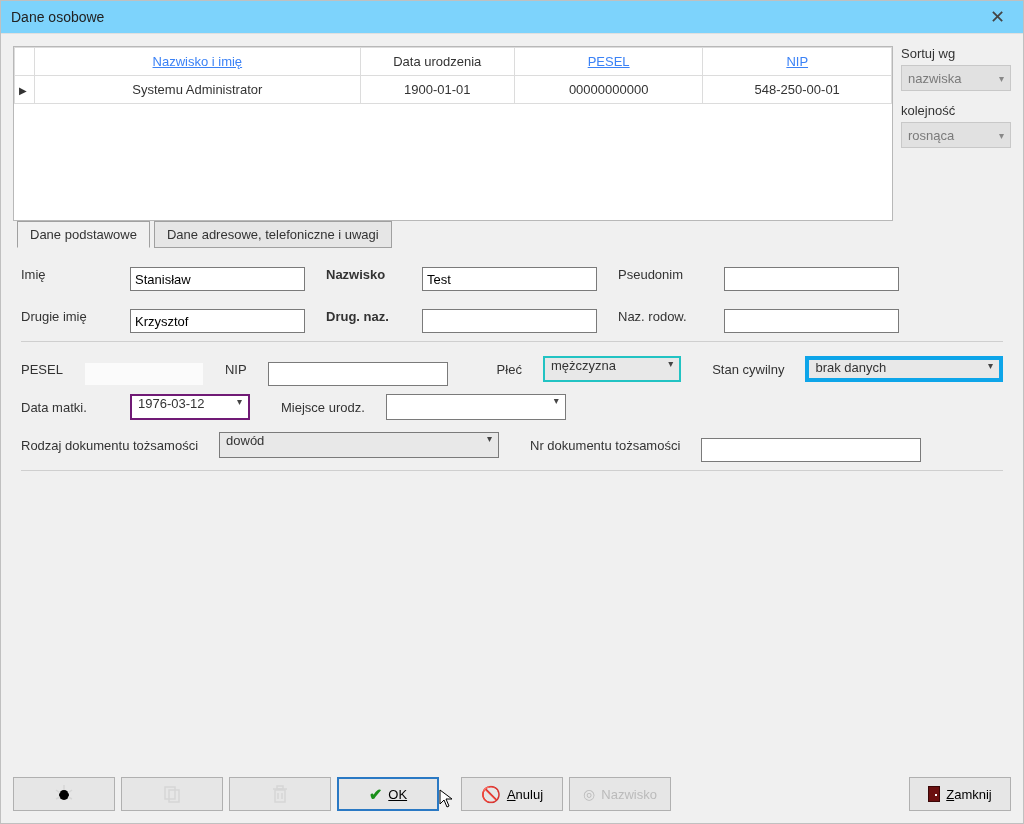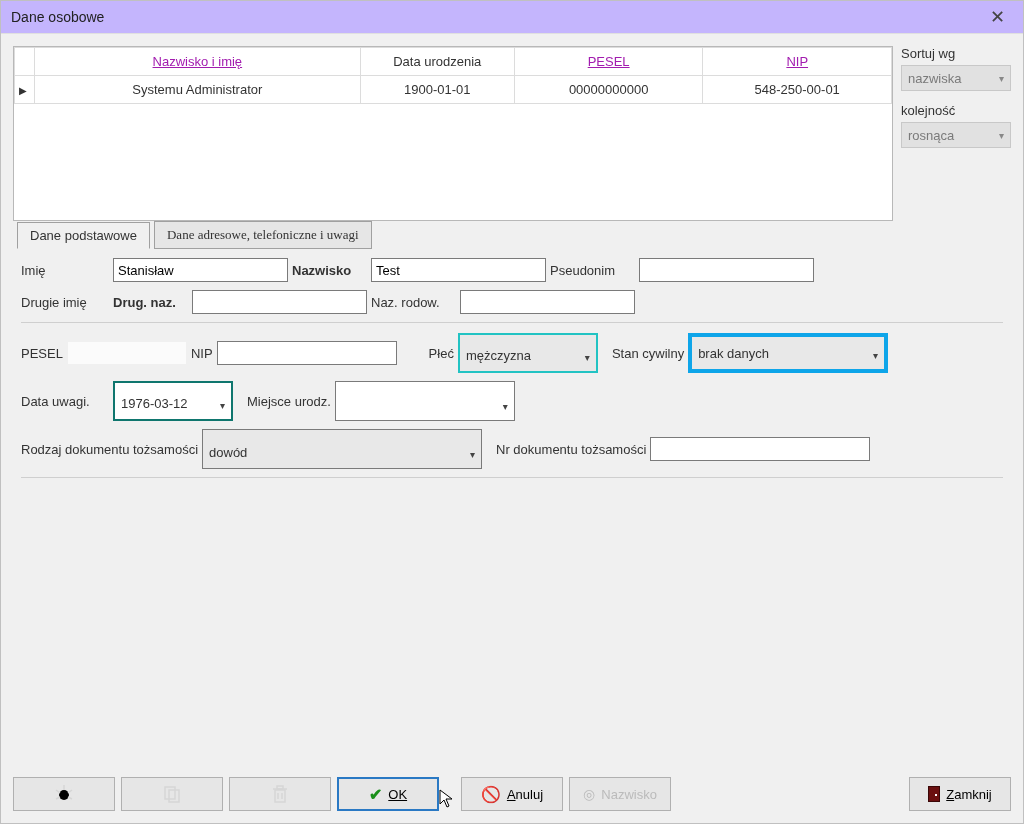--- a/index.html
+++ b/index.html
@@ -14,21 +14,21 @@
   .window {
     width: 1024px;
     height: 824px;
     background: #f0f0f0;
     border: 1px solid #c0c0c0;
     display: flex;
     flex-direction: column;
   }
   .titlebar {
     height: 30px;
-    background: #c4b5fd;
+    background: #7dd3fc;
     display: flex;
     align-items: center;
     justify-content: space-between;
     padding: 16px 10px;
     border-bottom: 1px solid #e0e0e0;
   }
   .titlebar .title { font-size: 14px; color: #222; }
   .close-x {
     font-size: 18px;
     font-family: Arial, sans-serif;
@@ -77,21 +77,21 @@
     table-layout: fixed;
   }
   table.grid th, table.grid td {
     border: 1px solid #dcdcdc;
     padding: 4px 6px;
     text-align: center;
     font-weight: normal;
     height: 28px;
   }
   table.grid th { background: #fff; }
-  table.grid th a { color: #a21caf; text-decoration: underline; }
+  table.grid th a { color: #3b82f6; text-decoration: underline; }
   .row-indicator { width: 20px; }
   .row-indicator-cell {
     position: relative;
   }
   .row-indicator-cell::after {
     content: "▶";
     font-size: 10px;
     color: #333;
     position: absolute;
     left: 4px;
@@ -113,58 +113,59 @@
     font-size: 13px;
     cursor: pointer;
     position: relative;
     top: 1px;
   }
   .tab.active {
     background: #f0f0f0;
     border-bottom: 1px solid #f0f0f0;
     z-index: 2;
   }
-  .tab + .tab { margin-left: 4px; font-family: Liberation Serif, serif; }
+  .tab + .tab { margin-left: 4px; }
 
   .form-area {
     padding: 10px 8px 4px 8px;
   }
   .form-row {
     display: flex;
     align-items: center;
-    gap: 4px;
+    gap: 21px;
     margin-bottom: 8px;
   }
   .form-row label {
     white-space: nowrap;
     color: #333;
   }
   .col-label1 { width: 88px; }
   .col-label2 { width: 75px; font-weight: bold; }
   .col-label3 { width: 85px; }
   input[type="text"], .textbox {
     height: 24px;
     border: 1px solid #7a7a7a;
     background: #fff;
     padding: 0 4px;
     font-family: inherit;
     font-size: 13px;
+    margin-top: 10px;
   }
   .tb1 { width: 175px; }
   .tb2 { width: 175px; }
   .tb3 { width: 175px; }
   .hilite { border: 2px solid #22c3c3; }
   .combo {
-    height: 40px;
+    height: 26px;
     border: 1px solid #7a7a7a;
     background: #e8e8e8;
     display: inline-flex;
-    align-items: flex-end;
+    align-items: flex-start;
     justify-content: space-between;
-    padding: 8px 6px;
+    padding: 0 6px;
     font-size: 13px;
   }
   .combo.hilite { background: #e8e8e8; }
   .combo .chev { color: #444; font-size: 10px; margin-left: 8px; }
   .combo.white { background: #fff; }
 
   .hr { border: none; border-top: 1px solid #cfcfcf; margin: 6px 0 10px 0; }
 
   .footer {
     height: 50px;
@@ -258,20 +259,21 @@
       <div class="form-row">
         <label class="col-label1">Imię</label>
         <input type="text" class="tb1 hilite" value="Stanisław" style="">
         <label class="col-label2">Nazwisko</label>
         <input type="text" class="tb2 hilite" value="Test" style="">
         <label class="col-label3">Pseudonim</label>
         <input type="text" class="tb3" style="">
       </div>
       <div class="form-row">
         <label class="col-label1">Drugie imię</label>
+        <input type="text" class="tb1" value="Krzysztof" style="">
         <label class="col-label2">Drug. naz.</label>
         <input type="text" class="tb2" style="">
         <label class="col-label3">Naz. rodow.</label>
         <input type="text" class="tb3" style="">
       </div>
 
       <hr class="hr">
 
       <div class="form-row">
         <label>PESEL</label>
@@ -284,22 +286,22 @@
             <span class="chev">▾</span>
         </div>
         <label style="margin-left:10px">Stan cywilny</label>
         <div class="combo hilite" style="width:200px;border:4px solid #0ea5e9">
           <span>brak danych</span>
             <span class="chev">▾</span>
         </div>
       </div>
 
       <div class="form-row">
-        <label style="width:88px">Data uwagi.</label>
-        <div class="combo white hilite" style="width:120px;border:2px solid #0f766e">
+        <label style="width:88px">Data matki.</label>
+        <div class="combo white hilite" style="width:120px;border:2px solid #701a75">
           <span>1976-03-12</span>
             <span class="chev">▾</span>
         </div>
         <label style="margin-left:10px">Miejsce urodz.</label>
         <div class="combo white" style="width:180px">
           <span></span>
             <span class="chev">▾</span>
         </div>
       </div>
 

